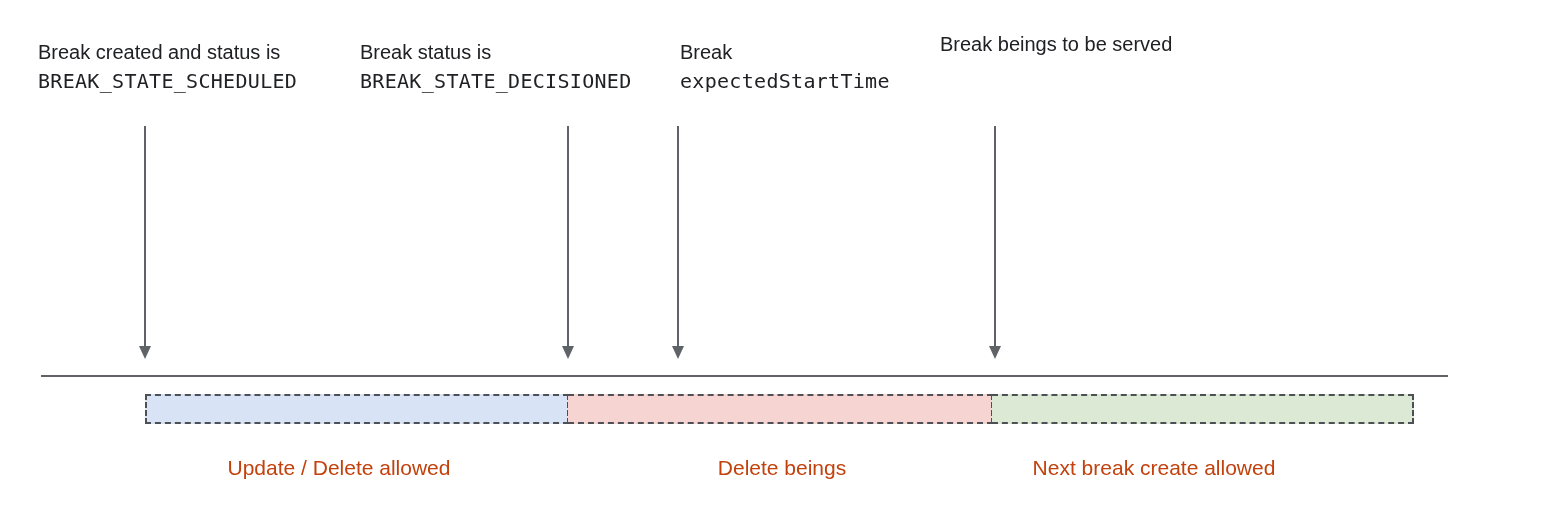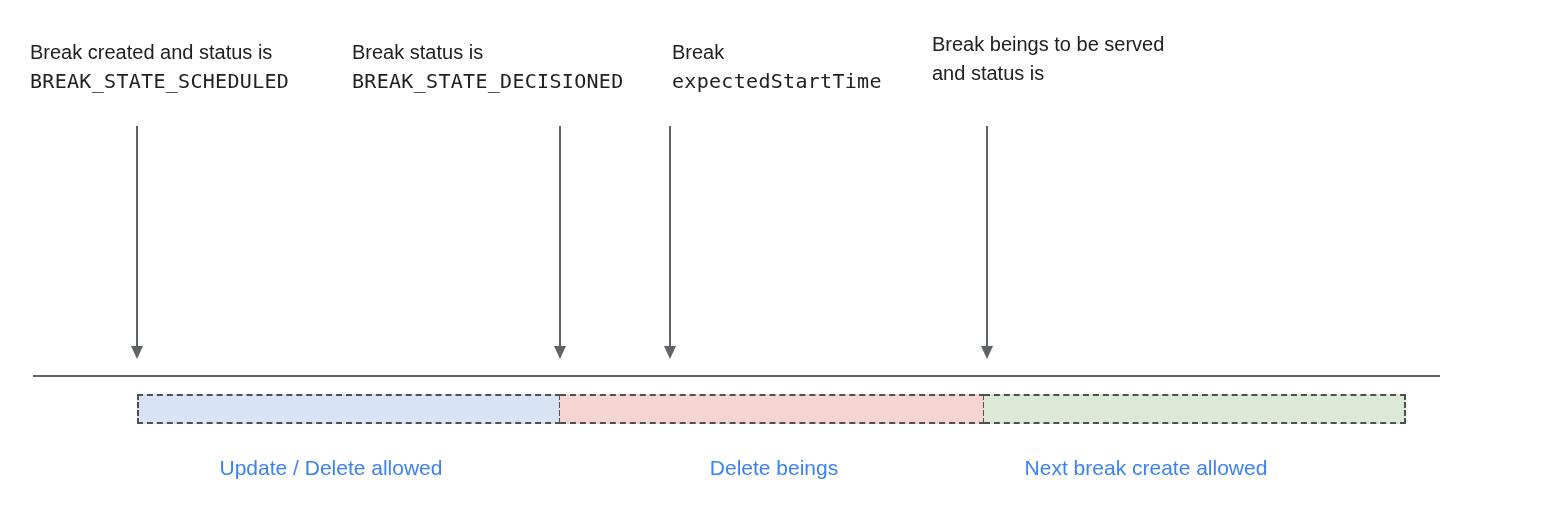--- a/index.html
+++ b/index.html
@@ -5,20 +5,21 @@
   * { margin: 0; padding: 0; box-sizing: border-box; }
   html, body { background: #ffffff; }
   .canvas {
     position: relative;
     width: 1440px;
     height: 520px;
     background: #ffffff;
     font-family: "Liberation Sans", sans-serif;
     color: #202124;
     overflow: hidden;
+    margin-left: 8px;
   }
   
   .annotation {
     position: absolute;
     font-size: 20px;
     line-height: 29px;
     white-space: nowrap;
     color: #202124;
   }
   .annotation .code {
@@ -86,21 +87,21 @@
   #segment-3 { left: 984px; width: 422px; border-left: none; }
 
   
   .segment-label {
     position: absolute;
     top: 453px;
     transform: translateX(-50%);
     font-size: 21px;
     line-height: 29px;
     white-space: nowrap;
-    color: #3b82f6;
+    color: #c2410c;
   }
   #segment-label-1 { left: 331px; }
   #segment-label-2 { left: 774px; }
   #segment-label-3 { left: 1146px; }
 </style>
 </head>
 <body>
 
 <div class="canvas">
 
@@ -114,21 +115,20 @@
     <div class="code">expectedStartTime</div>
   </div>
 
   <div class="annotation" id="annotation-2">
     <div>Break status is</div>
     <div class="code">BREAK_STATE_DECISIONED</div>
   </div>
 
   <div class="annotation" id="annotation-4">
     <div>Break beings to be served</div>
-    <div>and status is</div>
   </div>
 
   <div class="event-arrow" id="arrow-1">
     <div class="stem"></div>
     <div class="head"></div>
   </div>
   <div class="event-arrow" id="arrow-2">
     <div class="stem"></div>
     <div class="head"></div>
   </div>

